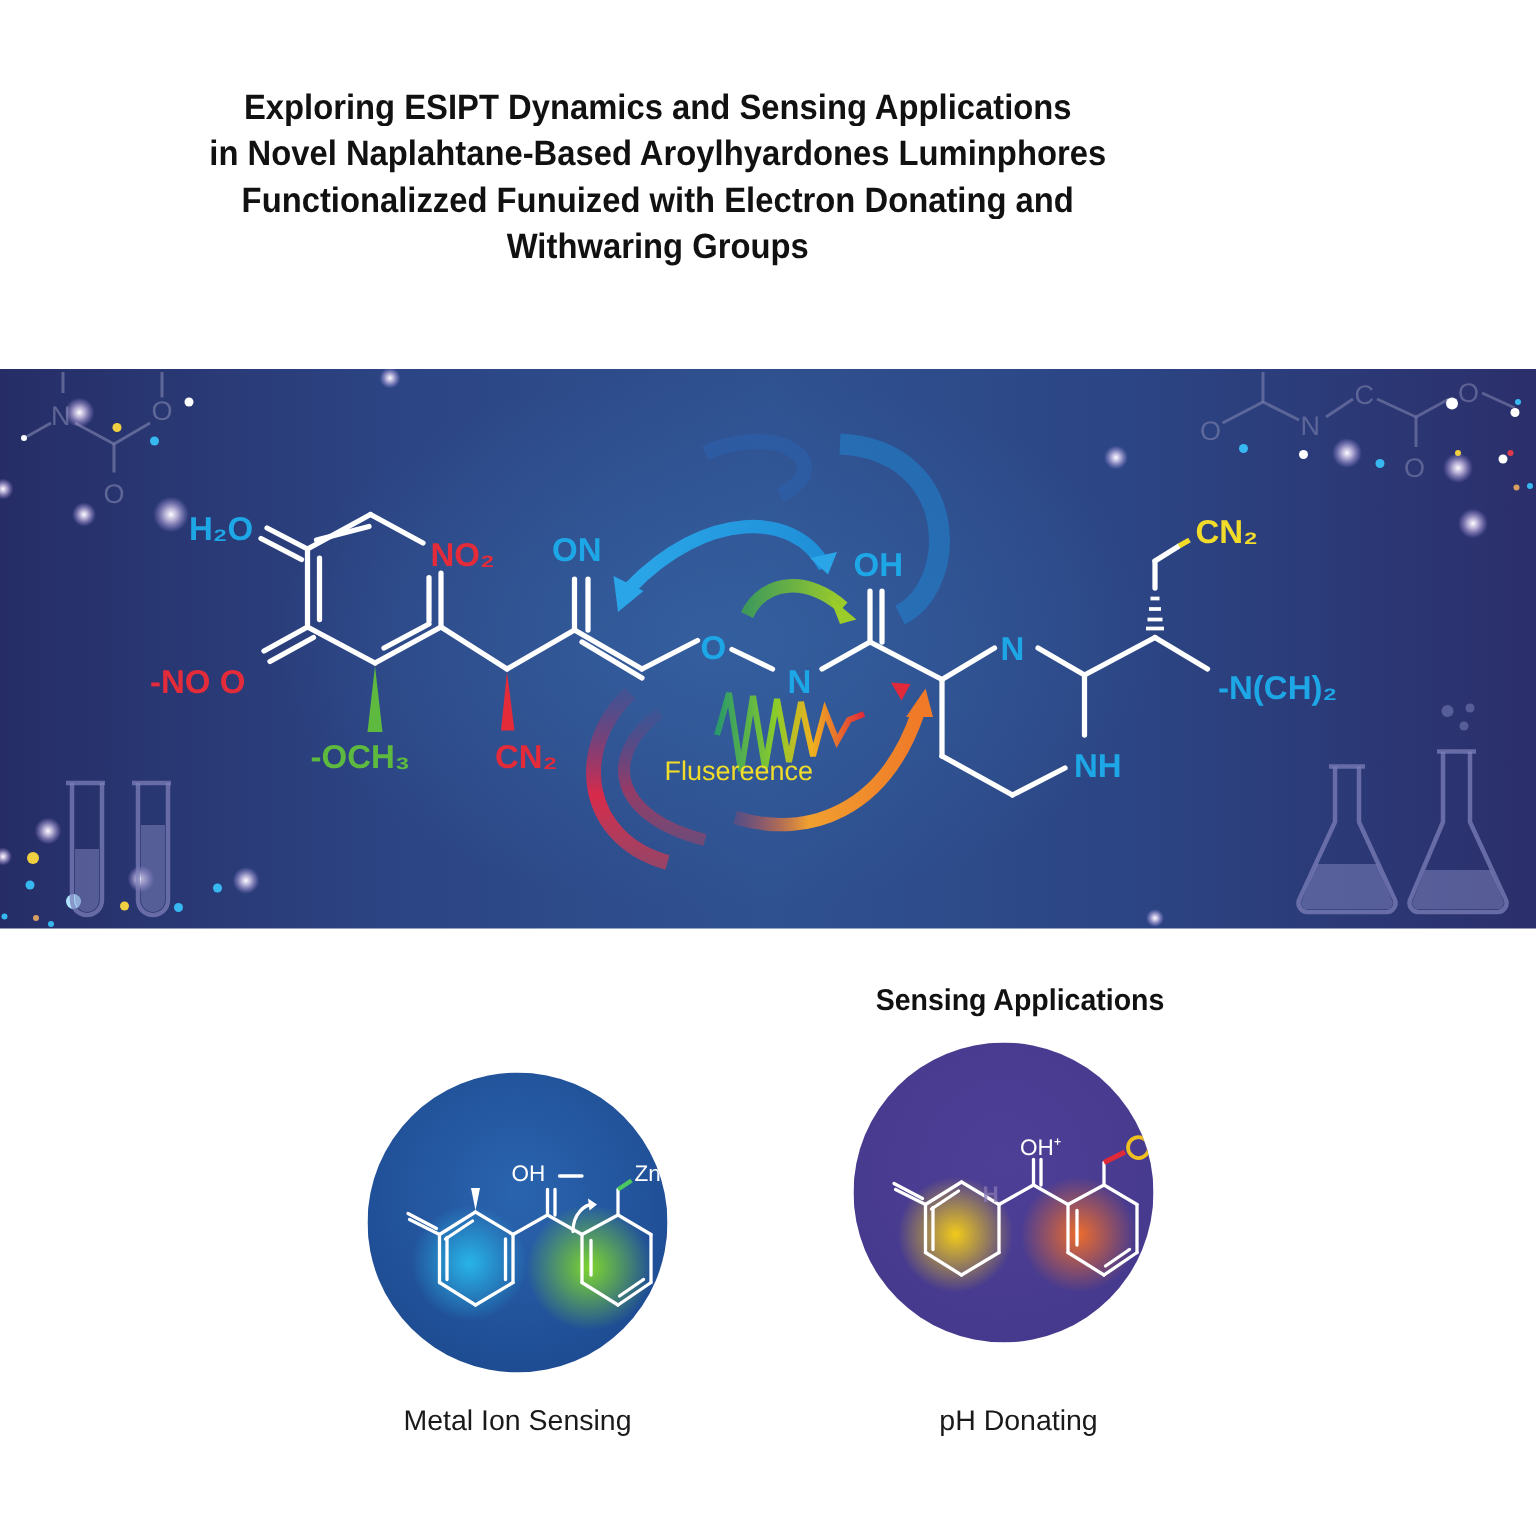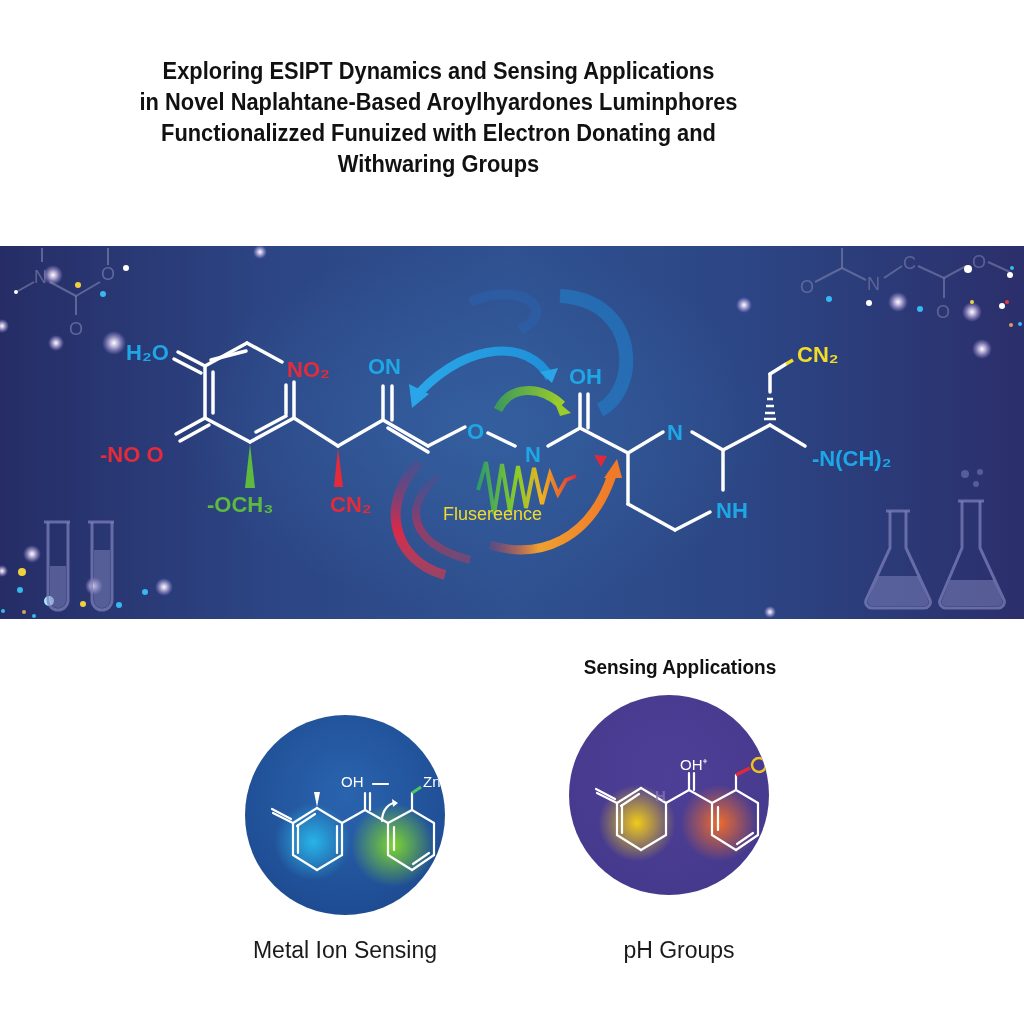--- a/index.html
+++ b/index.html
@@ -49,21 +49,21 @@
         radial-gradient(circle at 50% 40%, #2a64ae, #1f4e95 70%, #1d4588);
     }
     .ph { left: 569px; top: 695px;
       background:
         radial-gradient(circle 55px at 68px 128px, rgba(250,210,20,0.95), rgba(240,150,40,0) 70%),
         radial-gradient(circle 55px at 150px 128px, rgba(245,110,40,0.95), rgba(220,60,60,0) 70%),
         radial-gradient(circle at 50% 40%, #4e3f96, #463a8e 70%, #41378a);
     }
     .caption {
       position: absolute; top: 937px; width: 240px; text-align: center;
-      font-family: "Liberation Sans", sans-serif; font-size: 23px; color: #1a1a1a;
+      font-family: "Liberation Sans", sans-serif; font-size: 19px; color: #1a1a1a;
     }
     .cap-metal { left: 225px; }
     .cap-ph { left: 559px; }
 
     .lbl { font-family: "Liberation Sans", sans-serif; font-weight: bold; }
   </style>
 </head>
 <body>
 
 <div class="title-block">
@@ -359,13 +359,13 @@
       <line x1="149" y1="135" x2="149" y2="112"></line>
       <line x1="184" y1="138" x2="168" y2="149"></line>
       <line x1="167" y1="95" x2="167" y2="80"></line>
     </g>
     <line x1="167" y1="80" x2="181" y2="73" stroke="#e02a3a" stroke-width="3.5"></line>
     <circle cx="190" cy="70" r="7" stroke="#f0c020" stroke-width="2.5" fill="none"></circle>
     <text x="111" y="75" font-family="Liberation Sans, sans-serif" font-size="15" fill="#ffffff">OH⁺</text>
     <text x="86" y="106" font-family="Liberation Sans, sans-serif" font-size="15" font-weight="bold" fill="#8a7ab8" fill-opacity="0.7">H</text>
   </svg>
 </div>
-<div class="caption cap-ph">pH Groups</div>
+<div class="caption cap-ph">pH Donating</div>
 
 </body></html>

